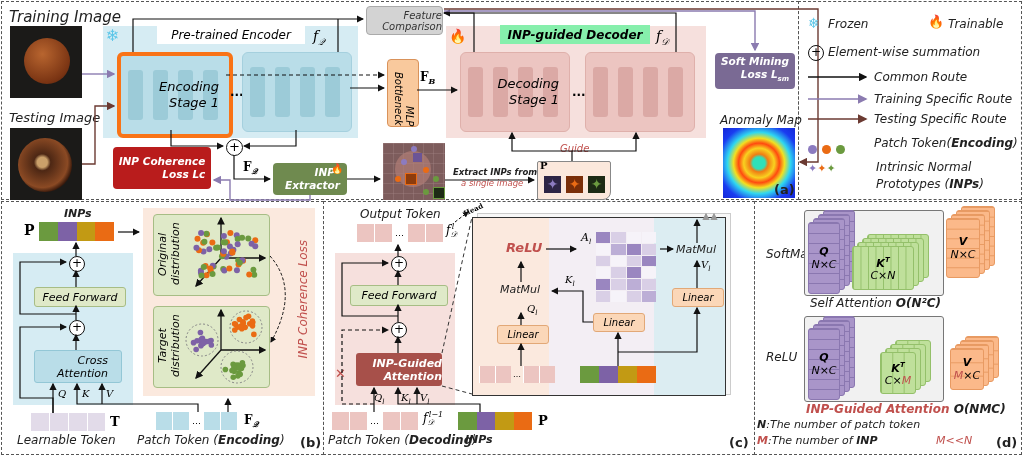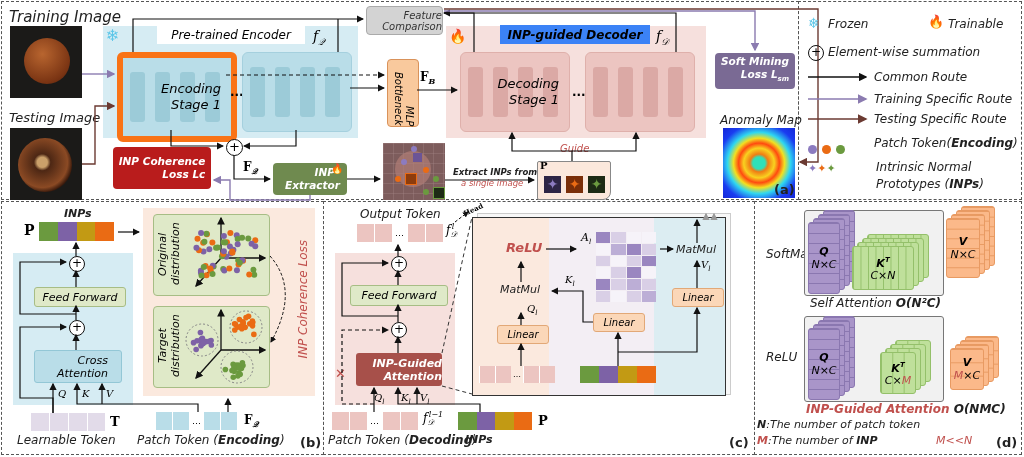--- a/index.html
+++ b/index.html
@@ -28,21 +28,21 @@
 <div class="abs txt it" style="left:9px;top:110px;font-size:13px;">Testing Image</div>
 <div class="abs" style="left:10px;top:128px;width:72px;height:72px;background:#1b1a18;">
   <div style="position:absolute;left:8px;top:10px;width:54px;height:54px;border-radius:50%;background:radial-gradient(circle at 45% 45%,#caa06a 0 12%,#4d2714 20%,#8b4a24 60%,#3a1a0c 72%);"></div>
 </div>
 
 <div class="abs" style="left:103px;top:26px;width:255px;height:112px;background:#d6ecf3;"></div>
 <div class="abs" style="left:106px;top:26px;font-size:16px;color:#5bc6e8;">❄</div>
 <div class="abs center it" style="left:157px;top:25px;width:148px;height:19px;background:#fff;font-size:12px;">Pre-trained Encoder</div>
 <div class="abs serif it" style="left:313px;top:28px;font-size:14px;">f<sub style="font-size:9px;">𝒬</sub></div>
 
-<div class="stage" style="left:117px;top:52px;width:108px;height:78px;background:#b9dde8;border:6px solid #f97316;">
+<div class="stage" style="left:117px;top:52px;width:108px;height:78px;background:#b9dde8;border:4px solid #f97316;">
   <div class="bar" style="left:7px;top:14px;width:15px;height:50px;background:#9ccbd8;"></div>
   <div class="bar" style="left:32px;top:14px;width:15px;height:50px;background:#9ccbd8;"></div>
   <div class="bar" style="left:57px;top:14px;width:15px;height:50px;background:#9ccbd8;"></div>
   <div class="bar" style="left:82px;top:14px;width:15px;height:50px;background:#9ccbd8;"></div>
   <div class="abs center it" style="left:10px;top:14px;width:88px;height:50px;font-size:13px;white-space:normal;line-height:16px;">Encoding Stage 1</div>
 </div>
 <div class="abs b" style="left:230px;top:85px;font-size:12px;">...</div>
 <div class="stage" style="left:242px;top:52px;width:108px;height:78px;background:#b9dde8;border:1px solid #a5d0de;">
   <div class="bar" style="left:7px;top:14px;width:15px;height:50px;background:#9ccbd8;"></div>
   <div class="bar" style="left:32px;top:14px;width:15px;height:50px;background:#9ccbd8;"></div>
@@ -52,21 +52,21 @@
 
 <div class="abs center it" style="left:366px;top:6px;width:75px;height:27px;background:#d3d3d3;border:1px solid #aaa;border-radius:4px;font-size:10px;line-height:11px;white-space:normal;color:#333;">Feature Comparison</div>
 
 <div class="abs center it" style="left:387px;top:59px;width:30px;height:66px;background:#f9c99d;border:1px solid #d9925a;border-radius:4px;">
   <span style="writing-mode:vertical-rl;font-size:10px;line-height:11px;white-space:normal;width:24px;">MLP Bottleneck</span>
 </div>
 <div class="abs serif b" style="left:420px;top:70px;font-size:12px;">F<sub style="font-size:8px;font-style:italic;">B</sub></div>
 
 <div class="abs" style="left:446px;top:26px;width:260px;height:112px;background:#f6e0dd;"></div>
 <div class="abs" style="left:449px;top:28px;font-size:14px;color:#f28a1c;">🔥</div>
-<div class="abs center it b" style="left:500px;top:25px;width:150px;height:19px;background:#3b82f6;font-size:12px;">INP-guided Decoder</div>
+<div class="abs center it b" style="left:500px;top:25px;width:150px;height:19px;background:#86efac;font-size:12px;">INP-guided Decoder</div>
 <div class="abs serif it" style="left:656px;top:28px;font-size:14px;">f<sub style="font-size:9px;">𝒟</sub></div>
 <div class="stage" style="left:460px;top:52px;width:108px;height:78px;background:#ecc5c1;border:1px solid #dfb0ab;">
   <div class="bar" style="left:7px;top:14px;width:15px;height:50px;background:#dba9a5;"></div>
   <div class="bar" style="left:32px;top:14px;width:15px;height:50px;background:#dba9a5;"></div>
   <div class="bar" style="left:57px;top:14px;width:15px;height:50px;background:#dba9a5;"></div>
   <div class="bar" style="left:82px;top:14px;width:15px;height:50px;background:#dba9a5;"></div>
   <div class="abs center it" style="left:10px;top:14px;width:88px;height:50px;font-size:13px;white-space:normal;line-height:16px;">Decoding Stage 1</div>
 </div>
 <div class="abs b" style="left:572px;top:85px;font-size:12px;">...</div>
 <div class="stage" style="left:585px;top:52px;width:108px;height:78px;background:#ecc5c1;border:1px solid #dfb0ab;">

